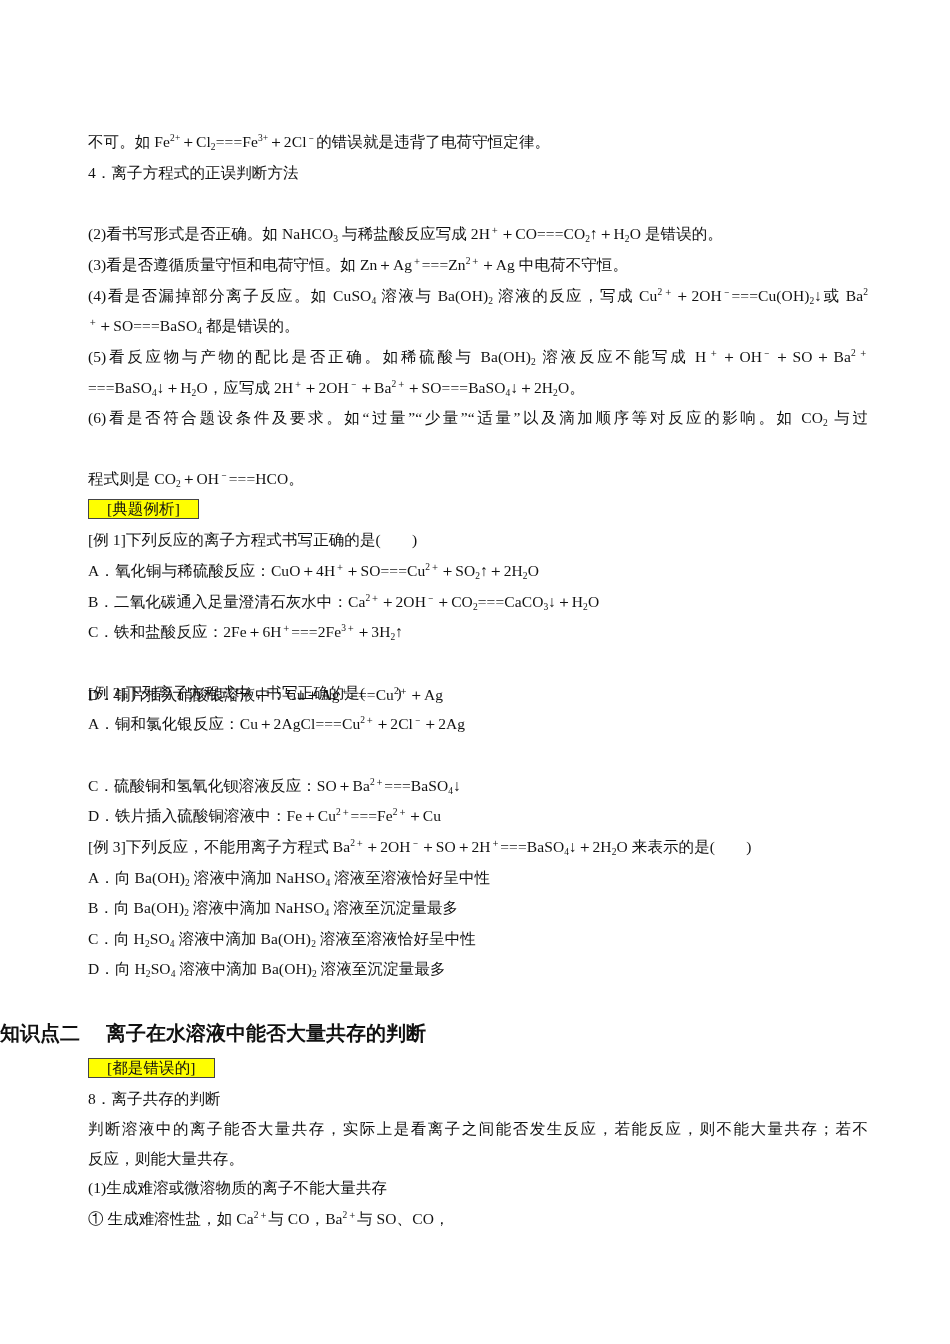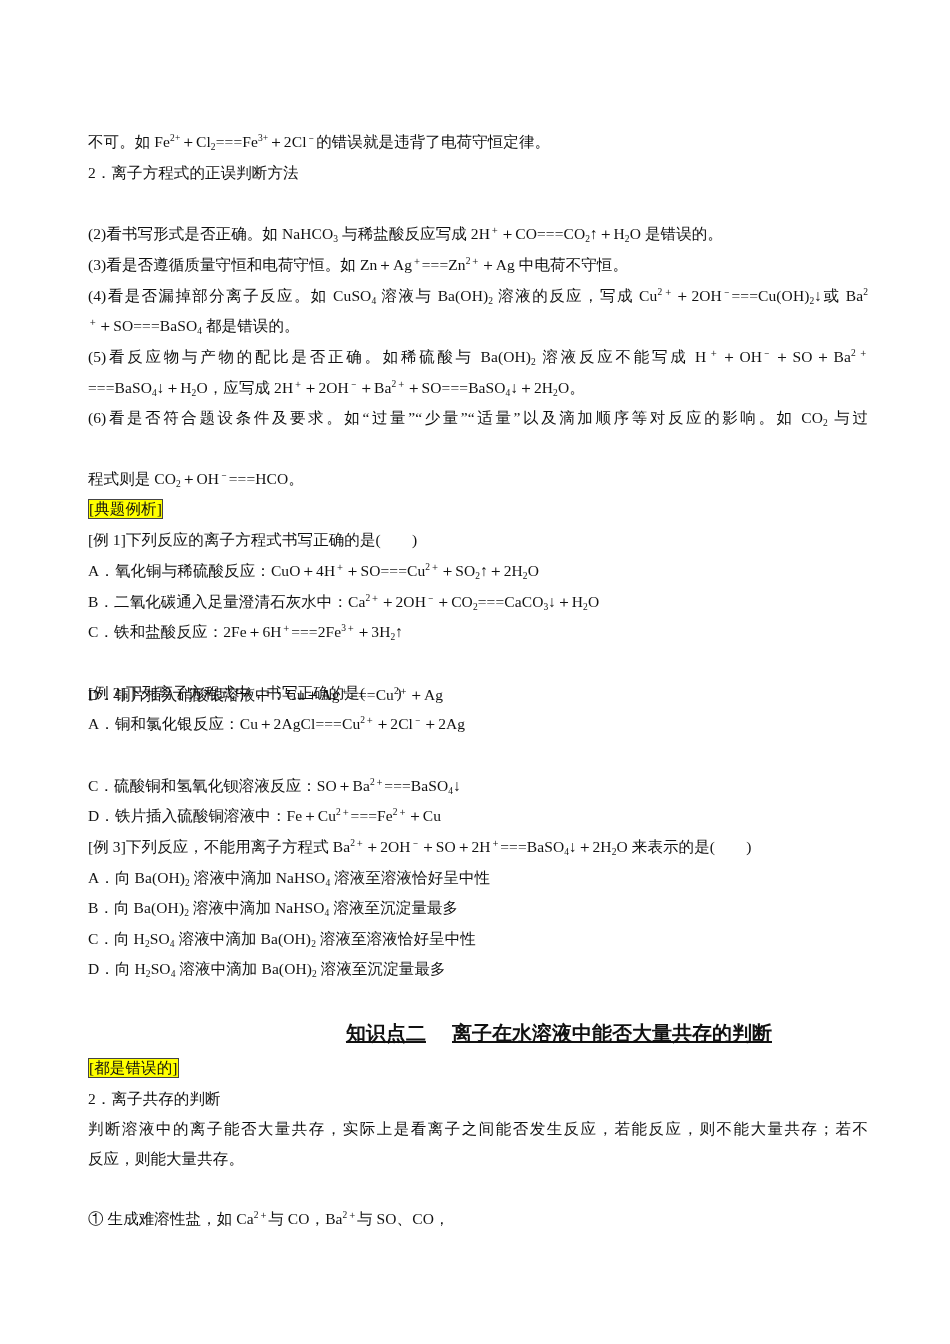--- a/index.html
+++ b/index.html
@@ -5,33 +5,33 @@
   html, body { margin: 0; padding: 0; background: #ffffff; }
   body { width: 950px; height: 1344px; position: relative; overflow: hidden;
          font-family: "Liberation Serif", "DejaVu Serif", serif; color: #111; }
   .page { position: absolute; left: 0; top: 0; width: 950px; height: 1344px; margin-top: 16px; }
   .line { position: absolute; left: 88px; width: 780px; font-size: 15.5px; line-height: 20px;
           white-space: nowrap; letter-spacing: 0.1px; }
   .line.just { text-align: justify; text-align-last: justify; }
   sup { font-size: 9.5px; vertical-align: 6px; line-height: 0; }
   sub { font-size: 9.5px; vertical-align: -3px; line-height: 0; }
   .tag { display: inline-block; background: #ffff00; border: 1px solid #444;
-         padding: 0 0; line-height: 18px; font-size: 15.5px; }
-  .title { position: absolute; left: 0; width: 772px; text-align: right; top: 1003px;
+         padding: 0 18px; line-height: 18px; font-size: 15.5px; }
+  .title { position: absolute; left: 0; width: 772px; text-align: left; top: 1003px;
            font-family: "DejaVu Sans", "Liberation Sans", sans-serif; font-weight: bold;
-           font-size: 20px; line-height: 28px; color: #111; text-decoration: underline; }
+           font-size: 20px; line-height: 28px; color: #111; }
   .title .gap { display: inline-block; width: 26px; }
 </style>
 </head>
 <body>
 
 <div class="page">
 
   <div class="line" style="top:116px">不可。如 Fe<sup>2+</sup>＋Cl<sub>2</sub>===Fe<sup>3+</sup>＋2Cl<sup>－</sup>的错误就是违背了电荷守恒定律。</div>
-  <div class="line" style="top:147px">2．离子方程式的正误判断方法</div>
+  <div class="line" style="top:147px">4．离子方程式的正误判断方法</div>
   <div class="line" style="top:208px">(2)看书写形式是否正确。如 NaHCO<sub>3</sub> 与稀盐酸反应写成 2H<sup>＋</sup>＋CO===CO<sub>2</sub>↑＋H<sub>2</sub>O 是错误的。</div>
   <div class="line" style="top:239px">(3)看是否遵循质量守恒和电荷守恒。如 Zn＋Ag<sup>＋</sup>===Zn<sup>2＋</sup>＋Ag 中电荷不守恒。</div>
   <div class="line just" style="top:270px">(4)看是否漏掉部分离子反应。如 CuSO<sub>4</sub> 溶液与 Ba(OH)<sub>2</sub> 溶液的反应，写成 Cu<sup>2＋</sup>＋2OH<sup>－</sup>===Cu(OH)<sub>2</sub>↓或 Ba<sup>2</sup></div>
   <div class="line" style="top:300px"><sup>＋</sup>＋SO===BaSO<sub>4</sub> 都是错误的。</div>
   <div class="line just" style="top:331px">(5)看反应物与产物的配比是否正确。如稀硫酸与 Ba(OH)<sub>2</sub> 溶液反应不能写成 H<sup>＋</sup>＋OH<sup>－</sup>＋SO＋Ba<sup>2＋</sup></div>
   <div class="line" style="top:362px">===BaSO<sub>4</sub>↓＋H<sub>2</sub>O，应写成 2H<sup>＋</sup>＋2OH<sup>－</sup>＋Ba<sup>2＋</sup>＋SO===BaSO<sub>4</sub>↓＋2H<sub>2</sub>O。</div>
   <div class="line just" style="top:392px">(6)看是否符合题设条件及要求。如“过量”“少量”“适量”以及滴加顺序等对反应的影响。如 CO<sub>2</sub> 与过</div>
   <div class="line" style="top:453px">程式则是 CO<sub>2</sub>＋OH<sup>－</sup>===HCO。</div>
 
   <div class="line" style="top:483px">
@@ -56,18 +56,19 @@
   <div class="line" style="top:943px">D．向 H<sub>2</sub>SO<sub>4</sub> 溶液中滴加 Ba(OH)<sub>2</sub> 溶液至沉淀量最多</div>
 
   <div class="title">
     <span>知识点二</span><span class="gap"></span><span>离子在水溶液中能否大量共存的判断</span>
   </div>
 
   <div class="line" style="top:1042px">
     <span class="tag">[都是错误的]</span>
   </div>
 
-  <div class="line" style="top:1073px">2．离子共存的判断</div>
+  <div class="line" style="top:1073px">8．离子共存的判断</div>
   <div class="line just" style="top:1103px">判断溶液中的离子能否大量共存，实际上是看离子之间能否发生反应，若能反应，则不能大量共存；若不</div>
   <div class="line" style="top:1133px">反应，则能大量共存。</div>
+  <div class="line" style="top:1162px">(1)生成难溶或微溶物质的离子不能大量共存</div>
   <div class="line" style="top:1193px">① 生成难溶性盐，如 Ca<sup>2＋</sup>与 CO，Ba<sup>2＋</sup>与 SO、CO，</div>
 
 </div>
 
 </body></html>

